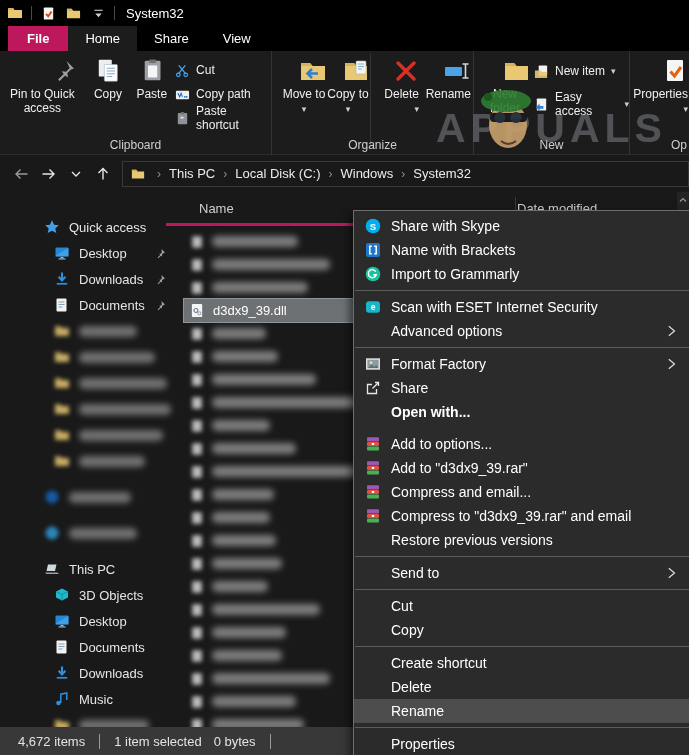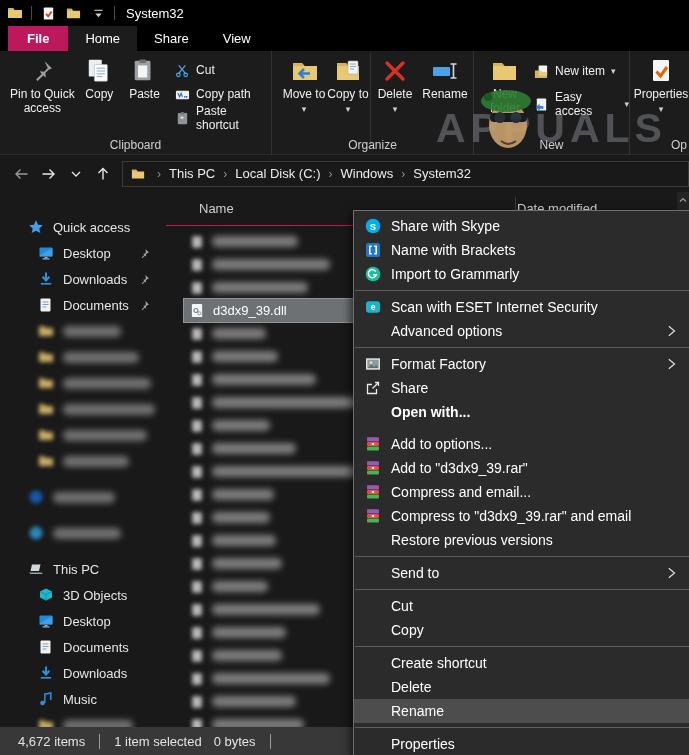--- a/index.html
+++ b/index.html
@@ -20,21 +20,21 @@
   .tab { font-size:13px; display:flex; align-items:center; padding:0 17px; color:#fff; }
   .tab.file { background:#be185d; font-weight:bold; padding:0 19px; }
   .tab.active { background:#1c1c1c; }
 
   
   #ribbon { position:absolute; left:0; top:51px; width:689px; height:104px; background:#1c1c1c;
     border-bottom:1px solid #2b2b2b; }
   .rgroup { position:absolute; top:0; height:104px; border-right:1px solid #333; }
   .rgroup-label { position:absolute; bottom:3px; left:0; width:100%; text-align:center;
     font-size:12px; color:#cfcfcf; }
-  .bigbtn { display:flex; flex-direction:column; align-items:center; padding-top:7px; gap:3px; }
+  .bigbtn { display:flex; flex-direction:column; align-items:flex-end; padding-top:7px; gap:3px; }
   .bigbtn .lbl { font-size:12px; line-height:14px; text-align:center; color:#f0f0f0; }
   .smallbtn { display:flex; align-items:center; gap:6px; font-size:12px; color:#f0f0f0; height:22px; }
   .caret { font-size:9px; color:#cfcfcf; }
   .vline { width:1px; background:#333; height:96px; margin-top:2px; }
 
   
   #watermark { position:absolute; left:430px; top:38px; width:240px; height:86px; z-index:30;
     pointer-events:none; }
   #watermark .wm-text { position:absolute; left:6px; top:16px; font-size:41px; font-weight:bold;
     letter-spacing:5px; color:rgba(165,170,178,.38); }
@@ -45,35 +45,35 @@
   .nav-btn { width:27px; height:26px; display:flex; align-items:center; justify-content:center; }
   #address-box { flex:1; height:26px; margin-left:6px; border:1px solid #3a3a3a; background:#191919;
     display:flex; align-items:center; padding-left:8px; overflow:hidden; }
   .crumb { font-size:13px; color:#ececec; white-space:nowrap; }
   .crumb-sep { font-size:12px; color:#8f8f8f; padding:0 8px; }
 
   
   #main { position:absolute; left:0; top:192px; width:689px; height:535px; background:#191919; }
 
   
-  #sidebar { position:absolute; left:0; top:0; width:166px; height:535px; padding-top:22px; overflow:hidden; }
+  #sidebar { position:absolute; left:16px; top:0; width:166px; height:535px; padding-top:22px; overflow:hidden; }
   .side-item { height:26px; display:flex; align-items:center; gap:9px; position:relative; font-size:13px; color:#e5e5e5; }
   .side-item.lvl0 { padding-left:28px; }
   .side-item.lvl1 { padding-left:38px; }
   .side-item.gap { margin-top:10px; }
   .side-pin { position:absolute; right:16px; top:8px; }
   .blur-bar { height:11px; border-radius:5px; background:#8f8f8f; filter:blur(3px); opacity:.75; }
   .blur-icon { filter:blur(2px); opacity:.85; }
   #side-scroll { position:absolute; right:0; top:0; width:12px; height:535px; background:#242424; }
   #side-scroll .thumb { position:absolute; left:1px; top:26px; width:10px; height:397px; background:#4d4d4d; }
   #side-scroll .sarrow { position:absolute; left:2px; width:8px; height:8px; }
 
   
   #filelist { position:absolute; left:166px; top:0; width:523px; height:535px; }
-  #list-header { position:absolute; left:0; top:0; width:523px; height:34px; border-bottom:1px solid #be185d; }
+  #list-header { position:absolute; left:0; top:0; width:523px; height:34px; border-bottom:3px solid #be185d; }
   .col-head { position:absolute; top:9px; font-size:13px; color:#cfcfcf; }
   #col-div { position:absolute; left:349px; top:5px; width:1px; height:24px; background:#3a3a3a; }
   #rows { position:absolute; left:0; top:38px; width:523px; }
   .frow { height:23px; display:flex; align-items:center; gap:8px; padding-left:24px; width:349px; margin-left:0; }
   .frow .fblur { height:11px; border-radius:5px; background:#969696; filter:blur(3px); opacity:.8; }
   .frow .ficon { filter:blur(2px); opacity:.85; }
   .frow.selected { background:#6d7173; outline:1px solid #8f9598; width:331px; margin-left:18px;
     padding-left:6px; }
   .frow.selected .fname { font-size:13px; color:#fff;text-align:right; }
 

